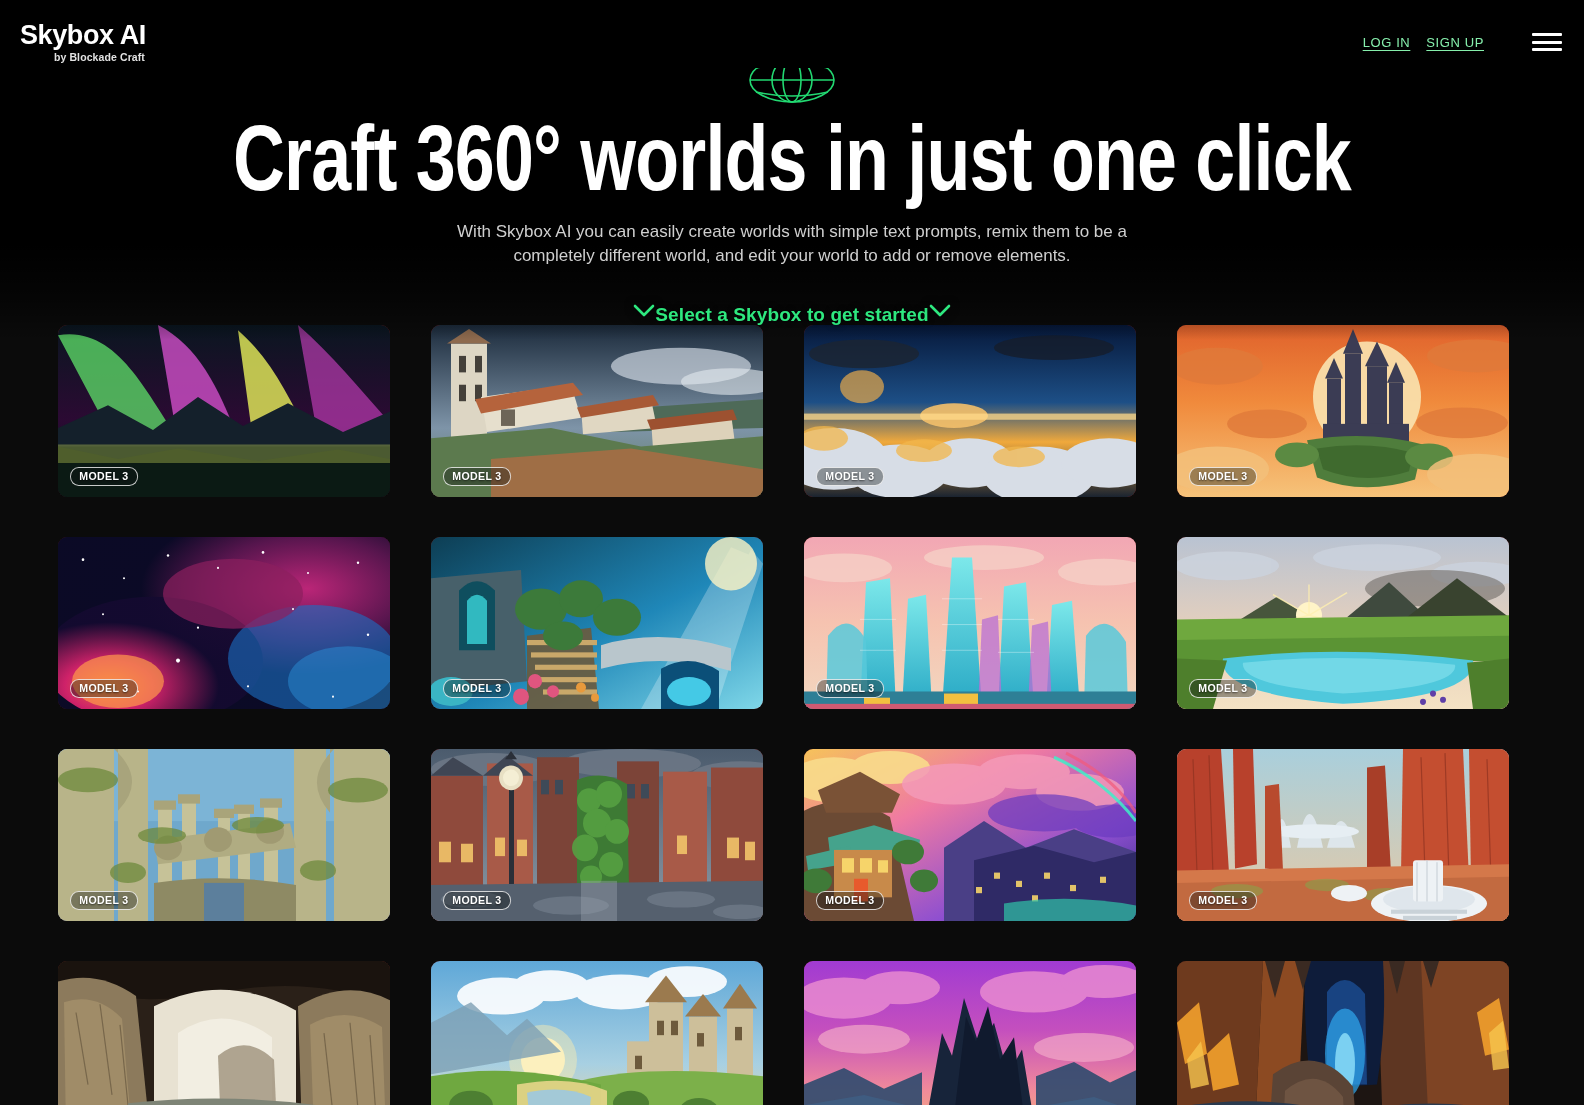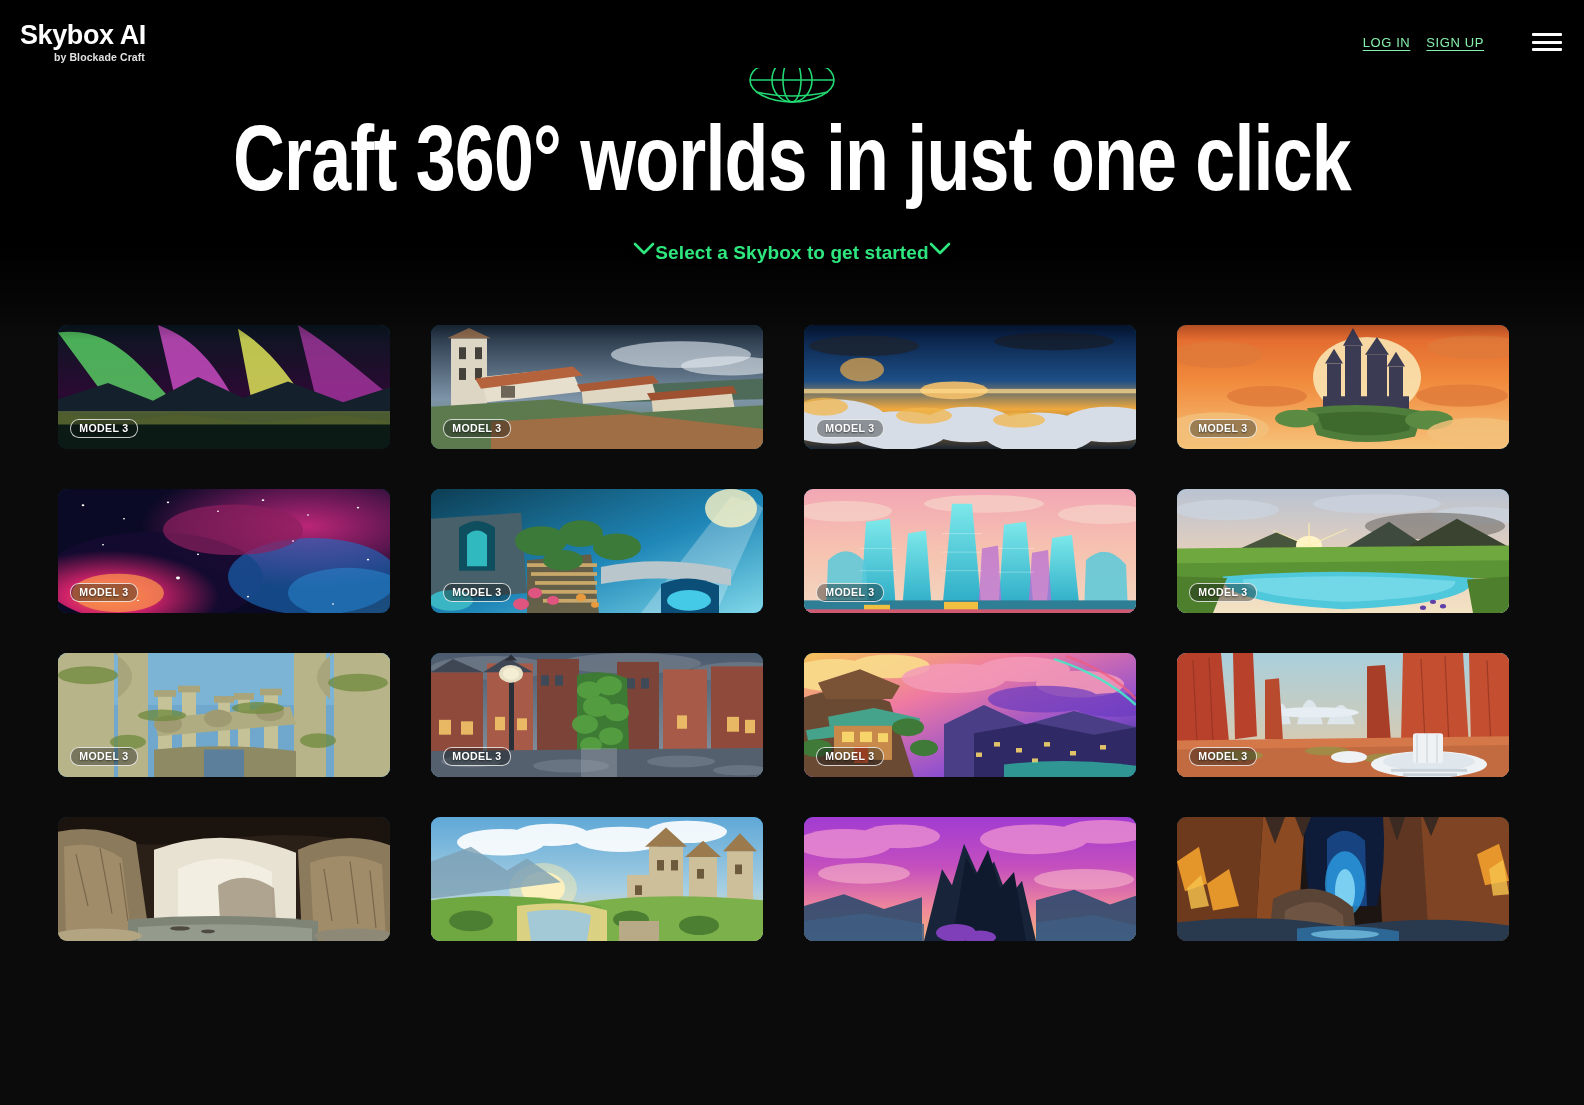--- a/index.html
+++ b/index.html
@@ -128,25 +128,25 @@
     width: 1452px;
     display: grid;
     grid-template-columns: repeat(4, 332px);
     column-gap: 41px;
     row-gap: 40px;
     z-index: 10;
   }
   .card {
     position: relative;
     width: 332px;
-    height: 124px;
+    height: 172px;
     border-radius: 9px;
     overflow: hidden;
     cursor: pointer;
-    background: #0369a1;
+    background: #7f1d1d;
   }
   .card .art { position: absolute; inset: 0; }
   .badge {
     position: absolute;
     left: 12px;
     bottom: 11px;
     padding: 2.5px 9px 3px;
     border-radius: 11px;
     border: 1.4px solid rgba(255,255,255,0.78);
     background: rgba(15,22,22,0.38);
@@ -886,20 +886,21 @@
         <ellipse cx="44" cy="26" rx="9" ry="22"></ellipse>
         <line x1="2" y1="26" x2="86" y2="26"></line>
         <path d="M8 14 Q44 6 80 14"></path>
         <path d="M8 38 Q44 46 80 38"></path>
       </g>
     </svg>
   </div>
 
   <div class="hero-title">Craft 360° worlds in just one click</div>
 
+  <div class="hero-sub">With Skybox AI you can easily create worlds with simple text prompts, remix them to be a completely different world, and edit your world to add or remove elements.</div>
 
   <div class="cta-row">
     <svg class="chev" width="22" height="13" viewBox="0 0 22 13">
       <path d="M2 2 L11 11 L20 2" fill="none" stroke="#2ee87f" stroke-width="2.6" stroke-linecap="round" stroke-linejoin="round"></path>
     </svg>
     <div class="cta-text">Select a Skybox to get started</div>
     <svg class="chev" width="22" height="13" viewBox="0 0 22 13">
       <path d="M2 2 L11 11 L20 2" fill="none" stroke="#2ee87f" stroke-width="2.6" stroke-linecap="round" stroke-linejoin="round"></path>
     </svg>
   </div>

